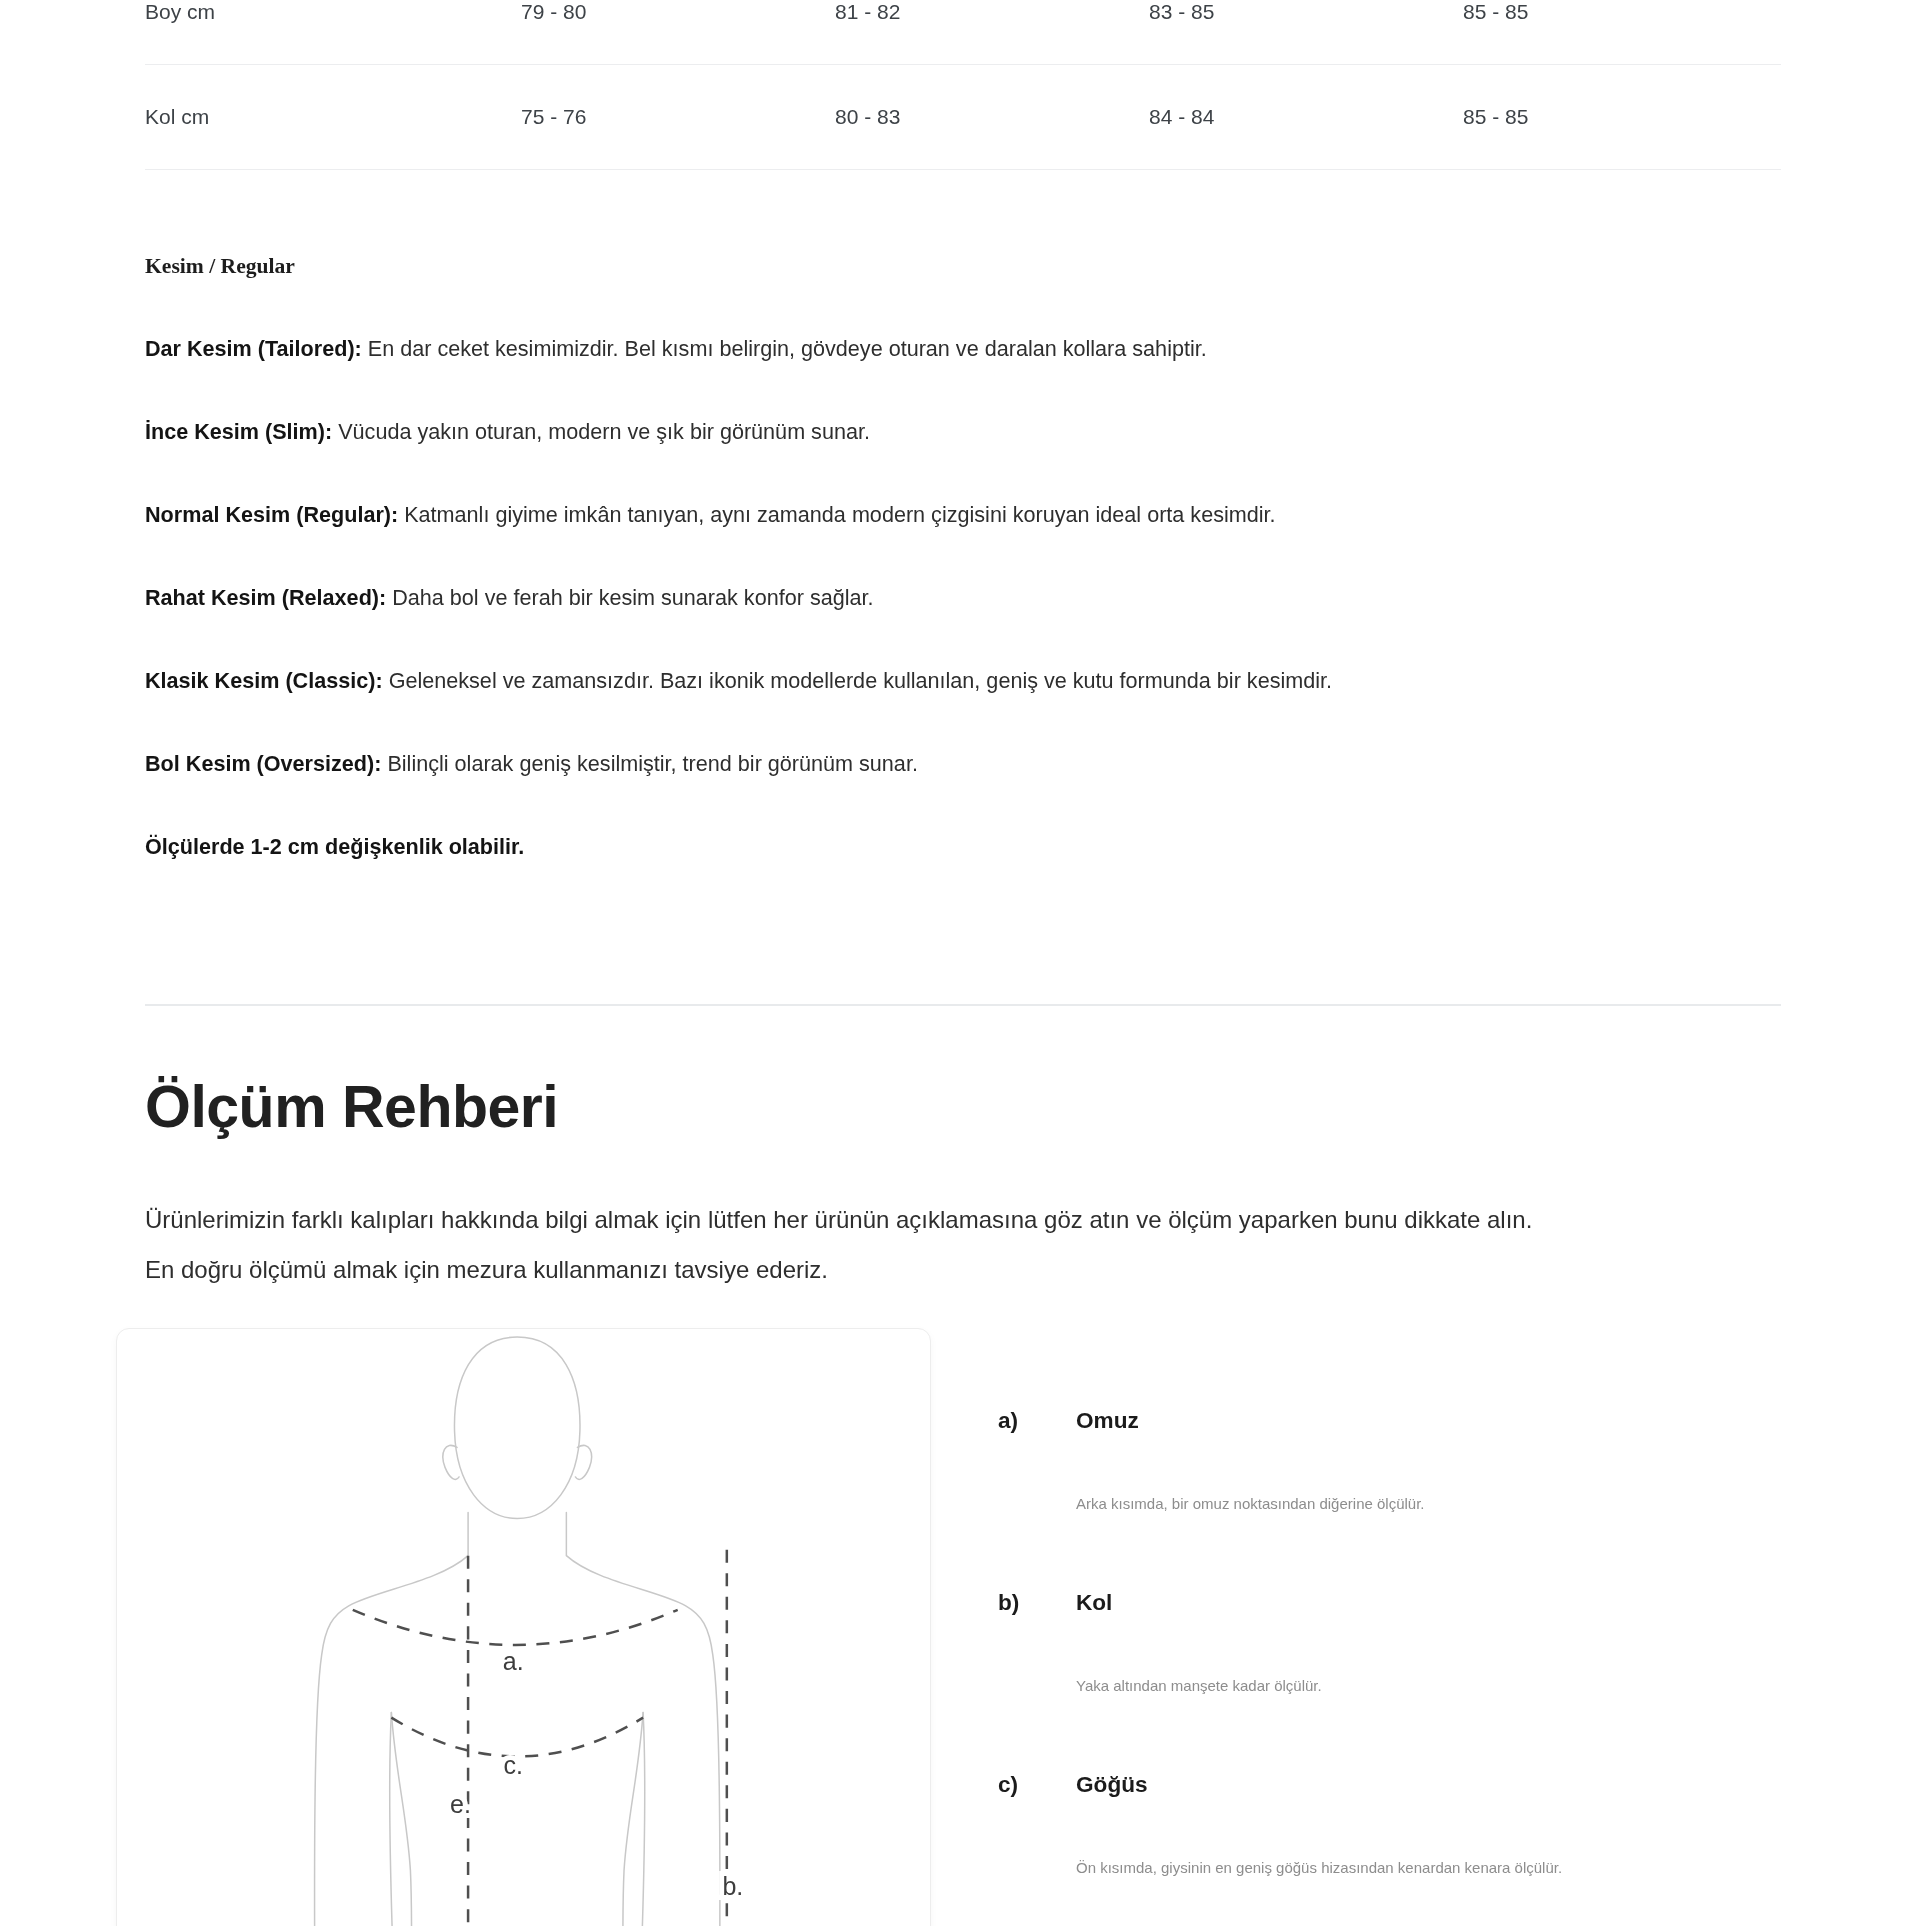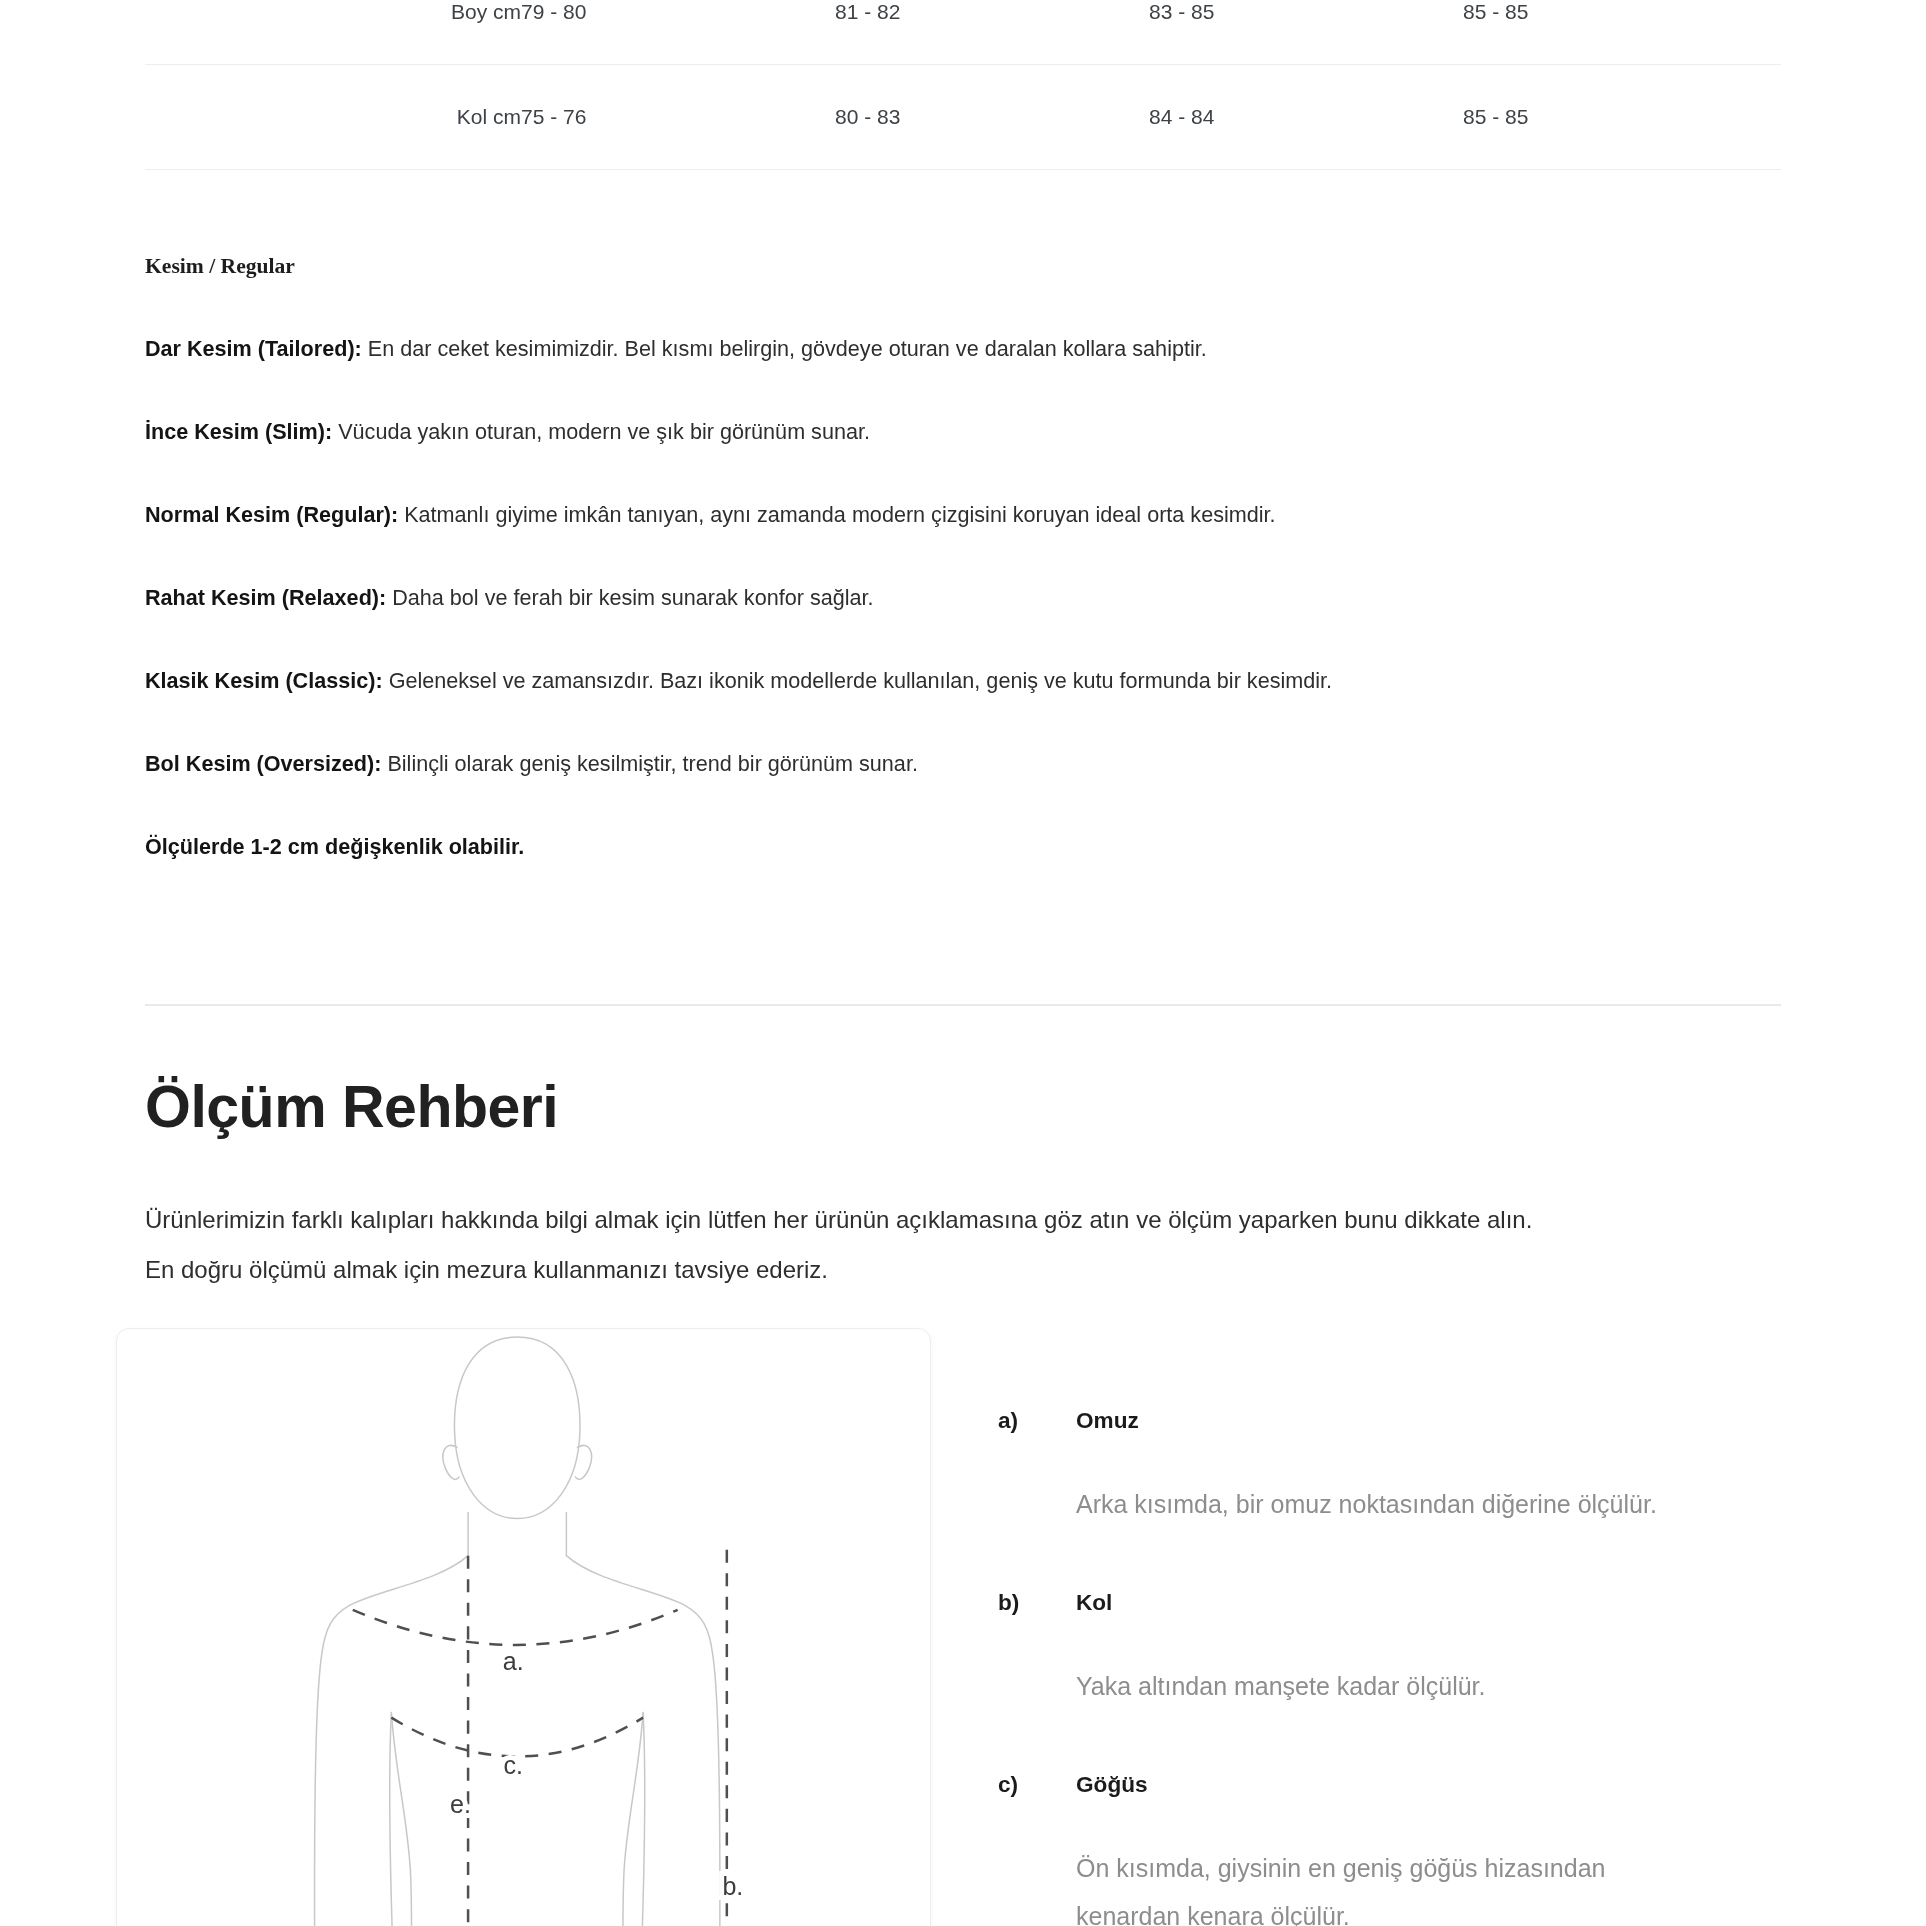--- a/index.html
+++ b/index.html
@@ -14,21 +14,21 @@
   .container { padding: 0 145px; width: 1926px; }
 
   
   .size-table { margin-top: -40px; }
   .trow {
     display: flex; align-items: center;
     height: 105px;
     border-bottom: 1.5px solid #ecedef;
     font-size: 21px; color: #3d4247;
   }
-  .tcell-label { width: 376px; text-align: right; }
+  .tcell-label { width: 376px; text-align: left; }
   .tcell { width: 314px; text-align: left; }
 
   
   .fit-section { font-size: 21.6px; line-height: 24px; }
   .fit-heading { margin-top: 84px; font-weight: 700; color: #1d1d1d; font-family: Liberation Serif, serif; }
   .fit-item { margin-top: 59px; color: #2e2e2e; }
   .fit-item b { color: #141414; }
   .fit-note { margin-top: 59px; font-weight: 700; color: #141414; }
 
   .big-divider { margin-top: 145px; height: 1.5px; background: #e8eaec; }
@@ -65,21 +65,21 @@
     text-anchor: middle;
   }
 
   .measure-col { margin-left: 67px; padding-top: 81px; width: 752px; }
   .m-head { display: flex; font-size: 22.6px; line-height: 23px; font-weight: 700; color: #1b1b1b; }
   .m-head.later { margin-top: 63px; }
   .m-key { width: 78px; }
   .m-desc {
     margin: 48px 0 0 78px;
     max-width: 612px;
-    font-size: 25px; line-height: 48px;
+    font-size: 15px; line-height: 48px;
     color: #8d8d8d;
   }
 </style>
 </head>
 <body>
 
 <div class="container">
 
   <div class="size-table">
     <div class="trow">

